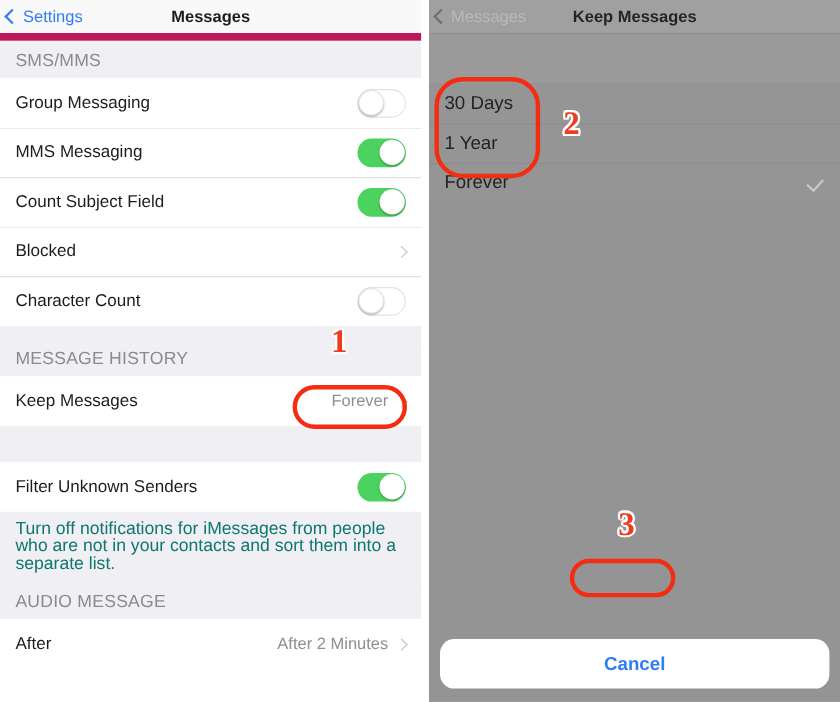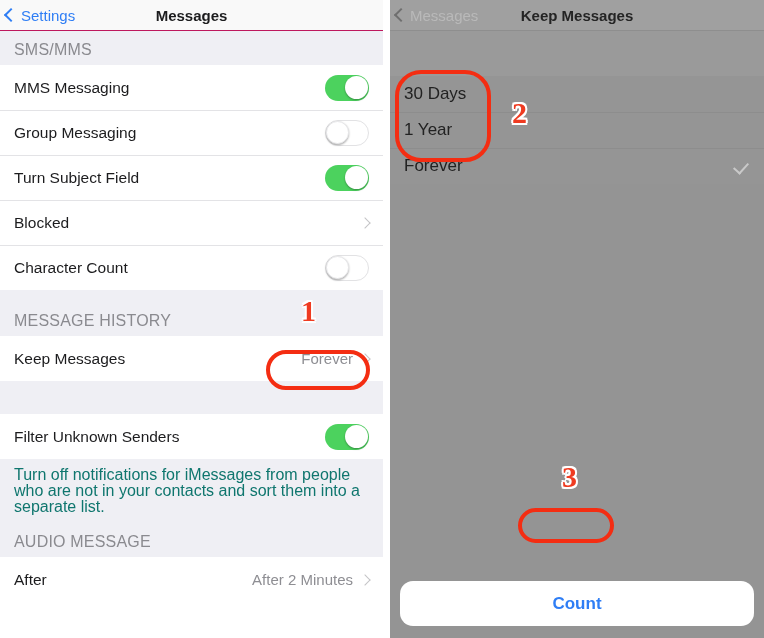--- a/index.html
+++ b/index.html
@@ -12,21 +12,21 @@
   }
   .screens{display:flex;width:764px;height:638px;position:relative;}
 
   
   .left-screen{
     width:383px;height:638px;background:#ffffff;position:relative;overflow:hidden;
   }
   .nav-bar{
     height:30px;background:#f9f9f9;
     display:flex;align-items:center;position:relative;
-    border-bottom:1px solid #be185d;
+    border-bottom:7px solid #be185d;
   }
   .nav-back{
     display:flex;align-items:center;gap:2px;
     color:#2f7ef5;font-size:15px;margin-left:6px;cursor:pointer;
   }
   .chev-left{
     display:inline-block;width:8px;height:8px;
     border-left:2.4px solid #2f7ef5;border-bottom:2.4px solid #2f7ef5;
     transform:rotate(45deg);margin-right:3px;
   }
@@ -155,33 +155,33 @@
       <div class="nav-back">
         <span class="chev-left"></span>
         <span>Settings</span>
       </div>
       <div class="nav-title">Messages</div>
     </div>
 
     <div class="group-hdr">SMS/MMS</div>
 
     <div class="row">
+      <span class="row-label">Group Messaging</span>
+      <span class="switch off">
+          <span class="knob"></span>
+        </span>
+    </div>
+    <div class="row">
       <span class="row-label">MMS Messaging</span>
       <span class="switch on">
           <span class="knob"></span>
         </span>
     </div>
     <div class="row">
-      <span class="row-label">Group Messaging</span>
-      <span class="switch off">
-          <span class="knob"></span>
-        </span>
-    </div>
-    <div class="row">
-      <span class="row-label">Turn Subject Field</span>
+      <span class="row-label">Count Subject Field</span>
       <span class="switch on">
           <span class="knob"></span>
         </span>
     </div>
     <div class="row">
       <span class="row-label">Blocked</span>
       <span class="chev-right"></span>
     </div>
     <div class="row">
       <span class="row-label">Character Count</span>
@@ -241,21 +241,21 @@
       </div>
       <div class="r-row">
         <span class="lbl">Forever</span>
         <span class="check"></span>
       </div>
 
       <div class="r-fill"></div>
     </div>
 
     <div class="alert-wrap">
-      <div class="cancel-box">Count</div>
+      <div class="cancel-box">Cancel</div>
     </div>
 
     <div class="ring" style="left:5px;top:70px;width:96px;height:92px;border-radius:26px;"></div>
     <div class="marker" style="left:122px;top:98px;">2</div>
 
     <div class="ring" style="left:128px;top:508px;width:96px;height:35px;border-radius:20px;"></div>
     <div class="marker" style="left:172px;top:462px;">3</div>
   </div>
 
 </div>

